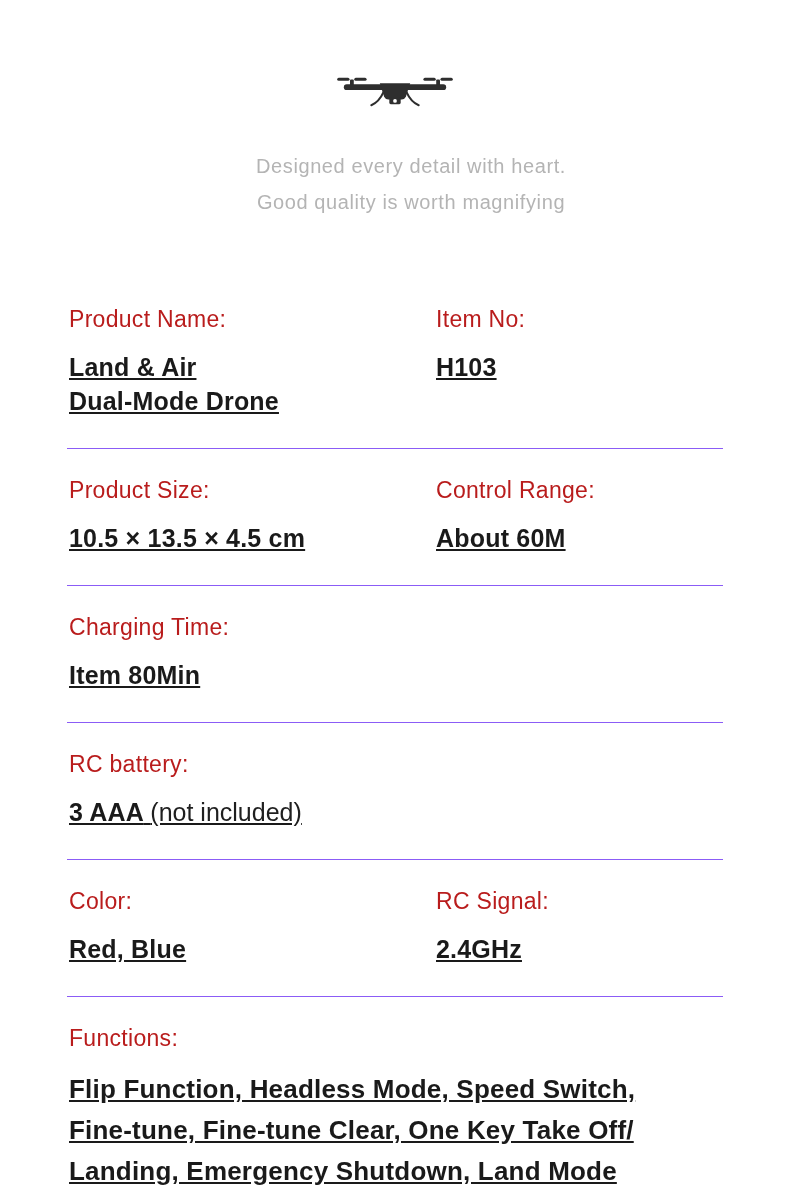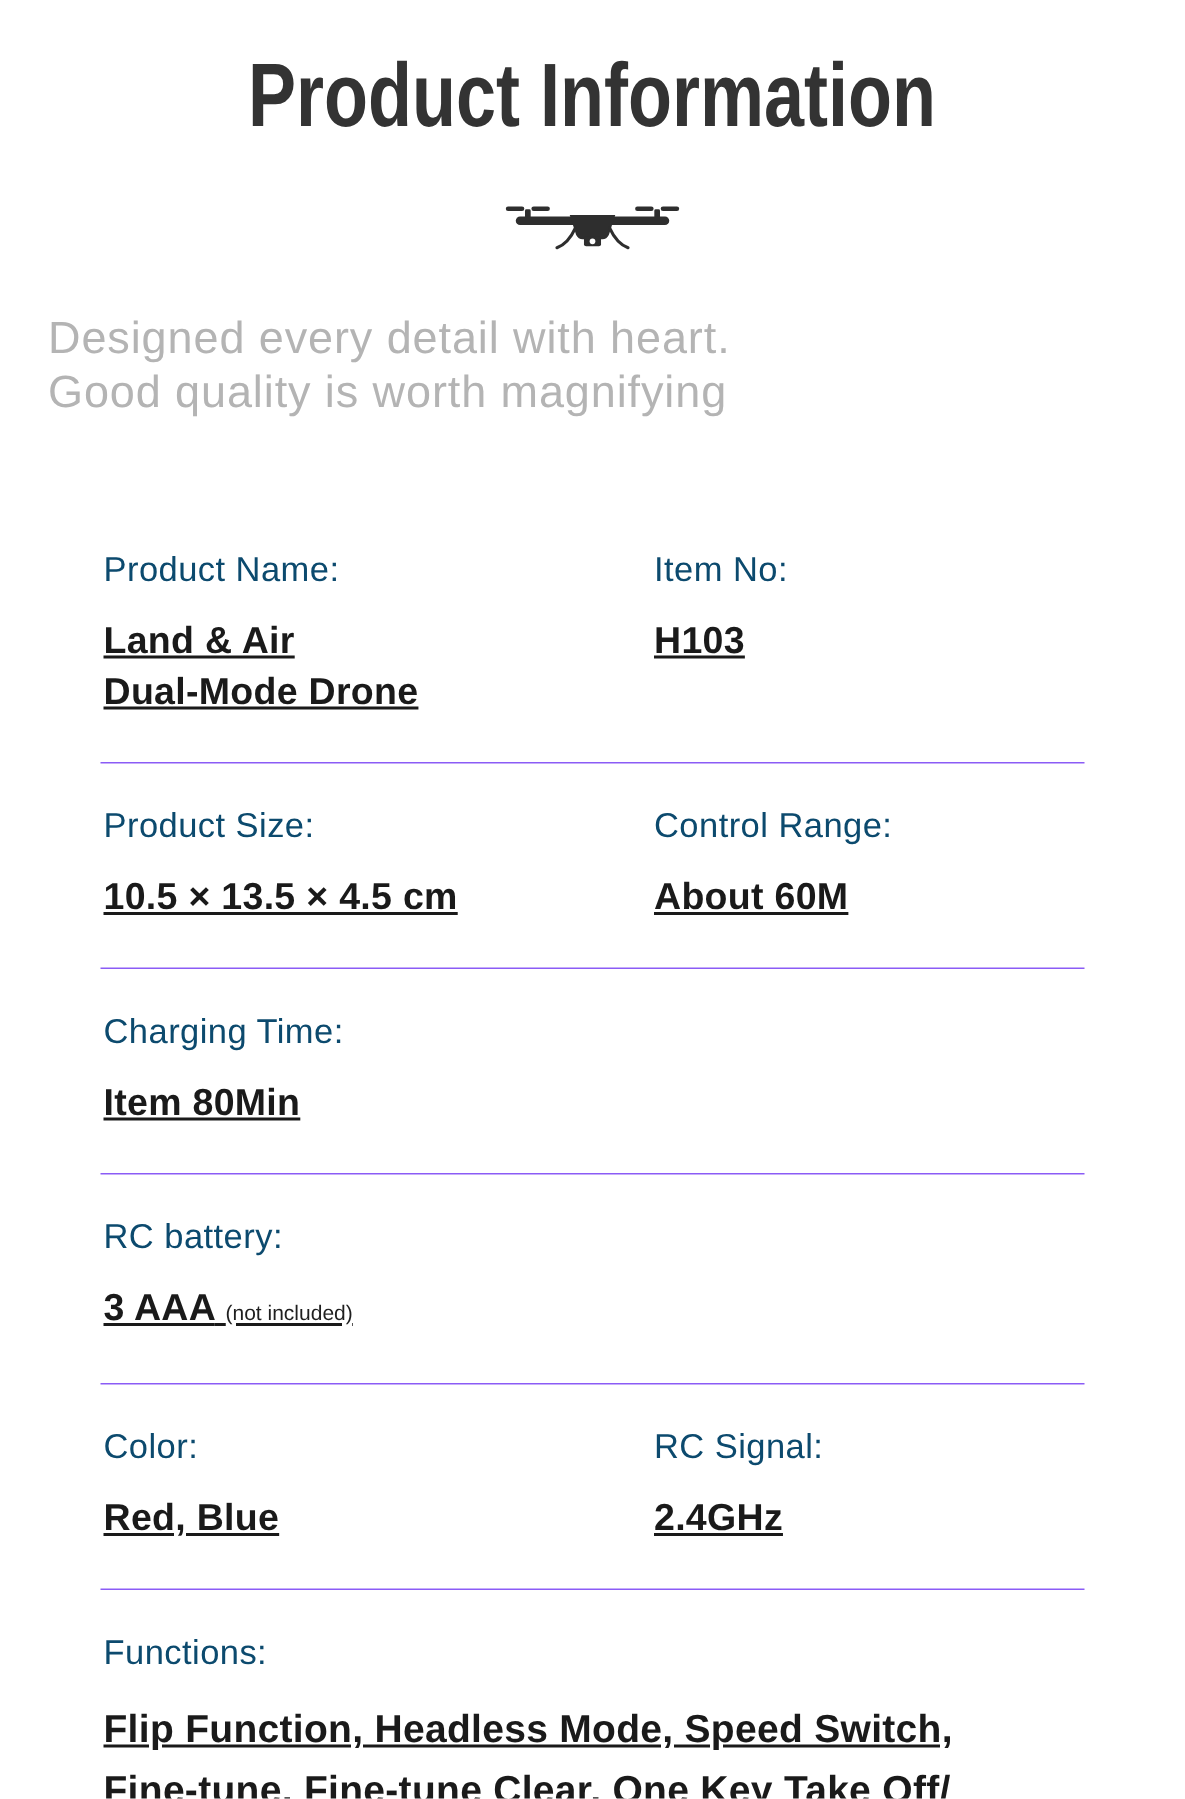--- a/index.html
+++ b/index.html
@@ -23,73 +23,71 @@
     line-height: 1;
     color: #333333;
     transform: scaleX(0.8);
     transform-origin: center;
     white-space: nowrap;
   }
   .drone-wrap { text-align: center; margin-top: 38px; height: 36px; }
   .drone-wrap svg { display: inline-block; }
   .tagline {
     margin-top: 40px;
-    font-size: 30px;
+    text-align: center;
+    font-size: 20px;
     line-height: 36px;
     letter-spacing: 0.6px;
     color: #b4b4b4;
     white-space: pre-line;
     margin-left: 32px;
   }
 
   
   .specs { width: 656px; margin: 86px auto 0; }
   .spec-row {
     display: grid;
     grid-template-columns: 367px 1fr;
     padding: 28px 2px 30px;
   }
   .spec-row:first-child { padding-top: 0; }
   .spec-row:not(:first-child) { border-top: 1px solid #8b5cf6; }
   .spec-label {
     font-size: 23px;
     letter-spacing: 0.3px;
-    color: #0c4a6e;
+    color: #b91c1c;
     margin-bottom: 17px;
   }
   .spec-value {
     font-size: 25px;
     font-weight: 700;
     letter-spacing: 0.2px;
     line-height: 34px;
     color: #1a1a1a;
     white-space: pre-line;
     text-decoration: underline;
   }
   .spec-note {
-    font-size: 14px;
+    font-size: 25px;
     font-weight: 400;
     letter-spacing: 0;
     color: #1f1f1f;
   }
   .functions-row { display: block; padding-bottom: 0; }
   .functions-row .spec-value {
     font-size: 26px;
     line-height: 41px;
     width: 690px;
   }
 </style>
 </head>
 <body>
 
 <div class="page">
 
-  <div class="title-wrap">
-    <div class="page-title">Product Information</div>
-  </div>
 
   <div class="drone-wrap">
     <svg width="118" height="36" viewBox="0 0 124 38" fill="#2e2e2e" xmlns="http://www.w3.org/2000/svg" aria-hidden="true">
 
       <rect x="1" y="6" width="13" height="3.2" rx="1.6"></rect>
       <rect x="19" y="6" width="13" height="3.2" rx="1.6"></rect>
       <rect x="14.5" y="8" width="4" height="7" rx="1"></rect>
 
       <rect x="92" y="6" width="13" height="3.2" rx="1.6"></rect>
       <rect x="110" y="6" width="13" height="3.2" rx="1.6"></rect>

